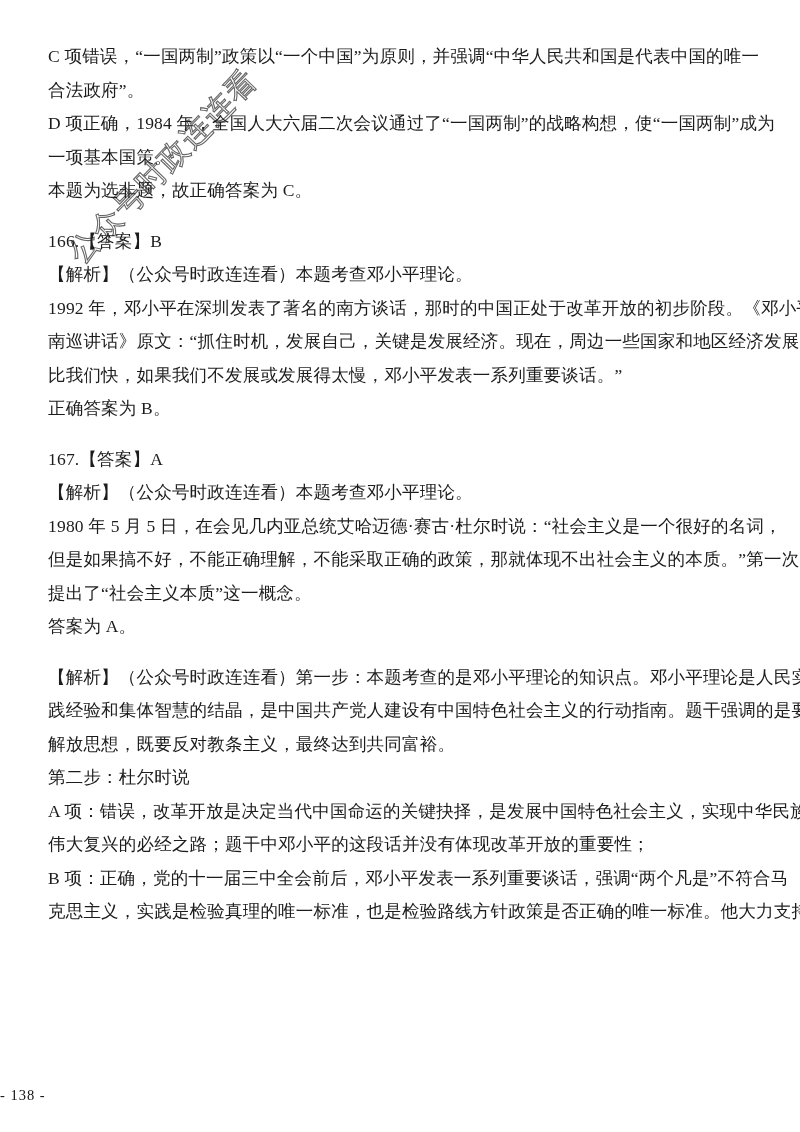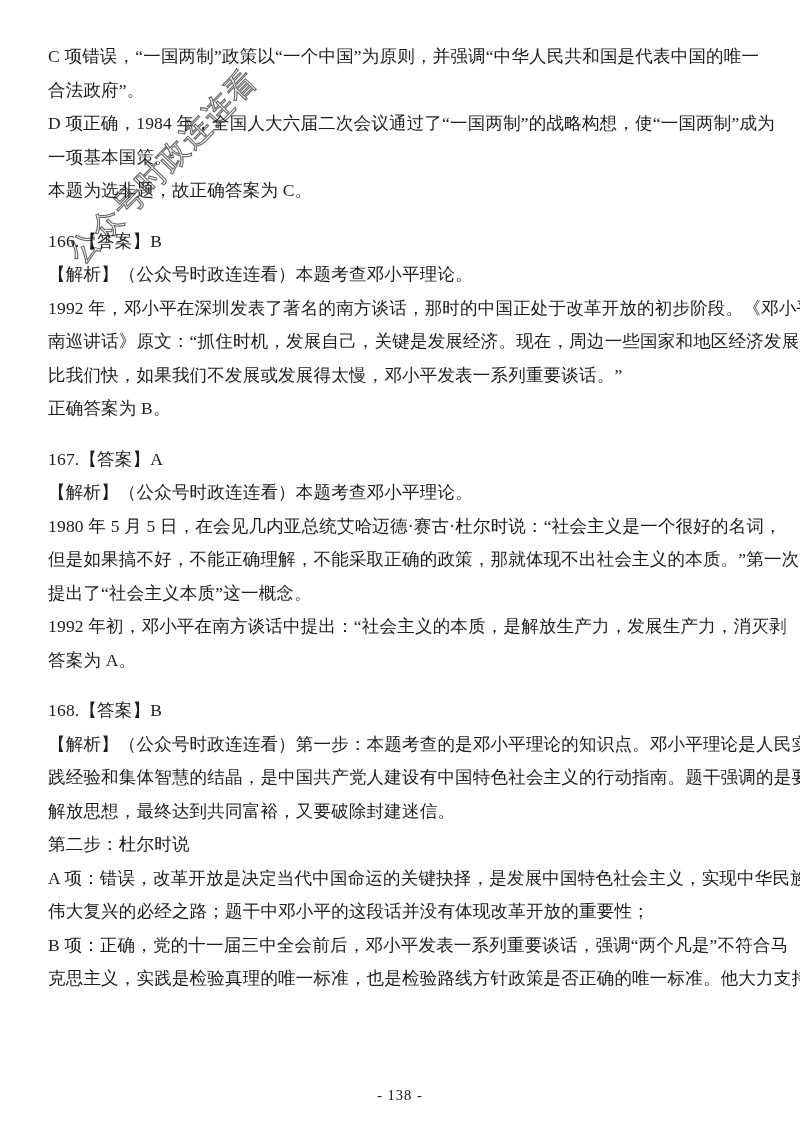--- a/index.html
+++ b/index.html
@@ -47,21 +47,20 @@
     transform-origin: center center;
     opacity: 0.85;
     pointer-events: none;
     font-family: "Liberation Serif", "DejaVu Serif", serif;
   }
   .footer {
     position: absolute;
     left: 0;
     right: 0;
     bottom: 28px;
-    text-align: center;
     font-size: 14.5px;
     letter-spacing: 1px;
     color: #111111;
   }
 </style>
 </head>
 <body>
 
 <div class="page">
 
@@ -85,29 +84,27 @@
       <div class="line">比我们快，如果我们不发展或发展得太慢，邓小平发表一系列重要谈话。”</div>
       <div class="line">正确答案为 B。</div>
     </div>
 
     <div class="block">
       <div class="line">167.【答案】A</div>
       <div class="line">【解析】（公众号时政连连看）本题考查邓小平理论。</div>
       <div class="line">1980 年 5 月 5 日，在会见几内亚总统艾哈迈德·赛古·杜尔时说：“社会主义是一个很好的名词，</div>
       <div class="line">但是如果搞不好，不能正确理解，不能采取正确的政策，那就体现不出社会主义的本质。”第一次</div>
       <div class="line">提出了“社会主义本质”这一概念。</div>
-      <div class="line">1992 年初，邓小平在南方谈话中提出：“社会主义的本质，是解放生产力，发展生产力，消灭剥</div>
       <div class="line">答案为 A。</div>
     </div>
 
     <div class="block">
-      <div class="line">168.【答案】B</div>
       <div class="line">【解析】（公众号时政连连看）第一步：本题考查的是邓小平理论的知识点。邓小平理论是人民实</div>
       <div class="line">践经验和集体智慧的结晶，是中国共产党人建设有中国特色社会主义的行动指南。题干强调的是要</div>
-      <div class="line">解放思想，最终达到共同富裕，又要破除封建迷信。</div>
+      <div class="line">解放思想，既要反对教条主义，最终达到共同富裕。</div>
       <div class="line">第二步：杜尔时说</div>
       <div class="line">A 项：错误，改革开放是决定当代中国命运的关键抉择，是发展中国特色社会主义，实现中华民族</div>
       <div class="line">伟大复兴的必经之路；题干中邓小平的这段话并没有体现改革开放的重要性；</div>
       <div class="line">B 项：正确，党的十一届三中全会前后，邓小平发表一系列重要谈话，强调“两个凡是”不符合马</div>
       <div class="line">克思主义，实践是检验真理的唯一标准，也是检验路线方针政策是否正确的唯一标准。他大力支持</div>
     </div>
 
   </div>
 
   <div class="footer">- 138 -</div>

